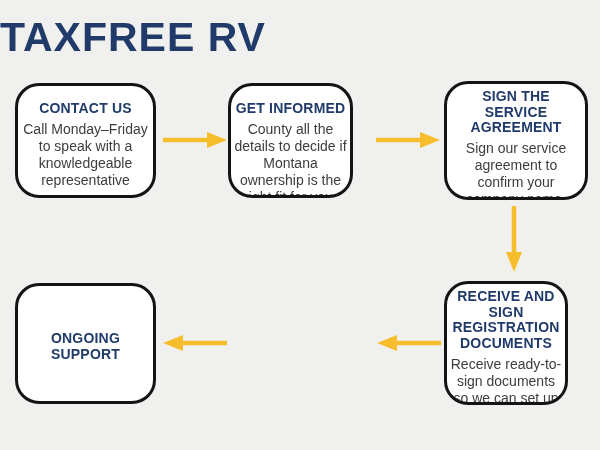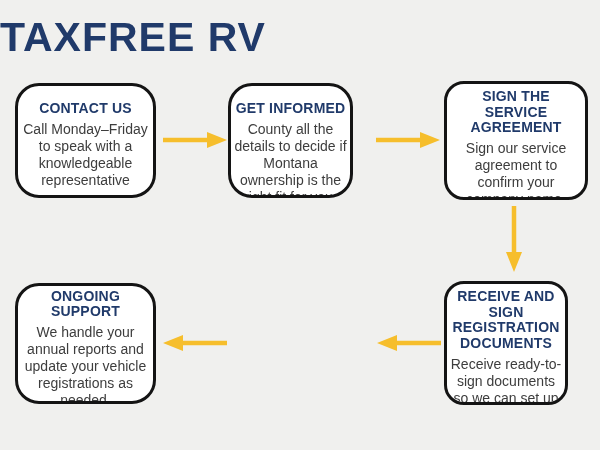--- a/index.html
+++ b/index.html
@@ -36,21 +36,21 @@
     background: var(--box-background);
     border: 3px solid var(--box-border);
     border-radius: 24px;
     display: flex;
     flex-direction: column;
     align-items: center;
     padding: 15px 3px 4px 3px;
     text-align: center;
     overflow: hidden;
   }
-  .box.dense { padding-top: 5px; border-radius: 20px; }
+  .box.dense { padding-top: 5px; }
   .step-heading {
     color: var(--heading);
     font-weight: bold;
     font-size: 14px;
     line-height: 1.12;
     letter-spacing: 0.2px;
     margin-bottom: 4px;
   }
   .hw-narrow  { max-width: 96px; }
   .hw-mid     { max-width: 104px; }
@@ -84,21 +84,20 @@
     <div class="step-body">County all the details to decide if Montana ownership is the right fit for you.</div>
   </div>
 
   <div class="box dense" style="left:444px; top:81px; width:144px; height:119px;">
     <div class="step-heading hw-mid">SIGN THE SERVICE AGREEMENT</div>
     <div class="step-body">Sign our service agreement to confirm your company name, owners, and ownership percentages</div>
   </div>
 
   <div class="box" style="left:15px; top:283px; width:141px; height:121px;justify-content:center;">
     <div class="step-heading">ONGOING SUPPORT</div>
-    <div class="step-body">We handle your annual reports and update your vehicle registrations as needed.</div>
   </div>
 
 
   <div class="box dense" style="left:444px; top:281px; width:124px; height:124px;">
     <div class="step-heading hw-wide">RECEIVE AND SIGN REGISTRATION DOCUMENTS</div>
     <div class="step-body">Receive ready-to-sign documents so we can set up your Montana LLC and register your vehicle(s)</div>
   </div>
 
   <div class="arrow" style="left:163px; top:131px;">
     <svg width="64" height="18" viewBox="0 0 64 18">

